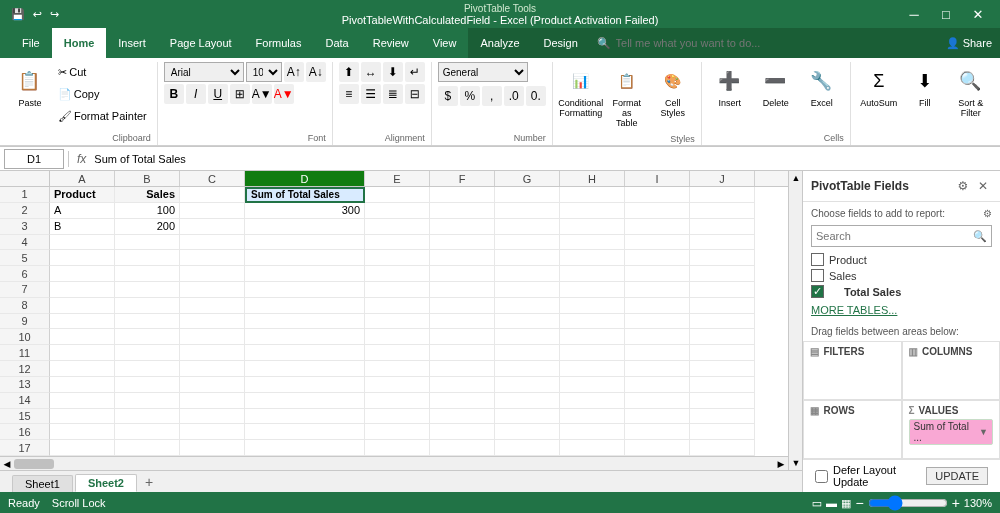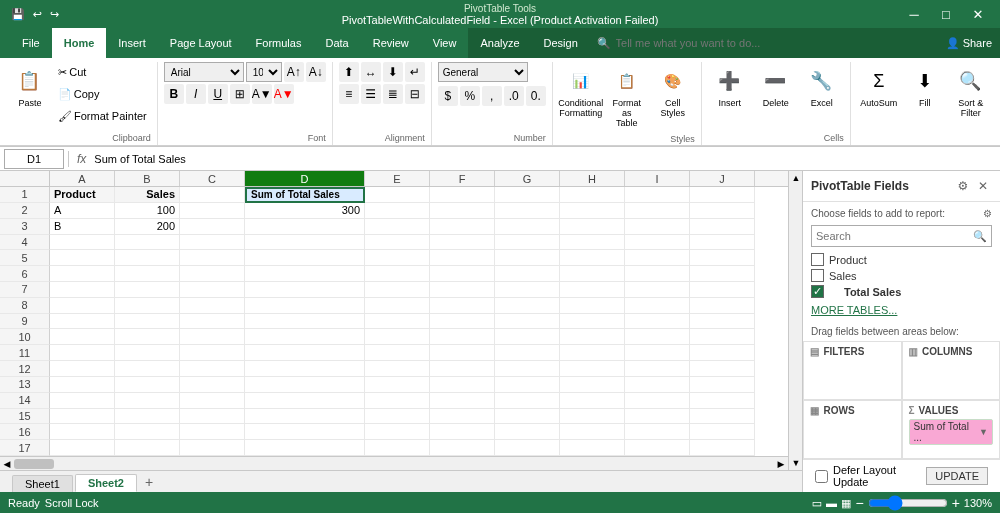--- a/index.html
+++ b/index.html
@@ -105,21 +105,21 @@
     .area-icon { font-size: 10px; color: #888; }
     .pivot-area-content { flex: 1; display: flex; flex-direction: column; gap: 2px; }
     .pivot-chip { background: #f9a8d4; border: 1px solid #c8ddc8; border-radius: 2px; padding: 1px 4px; font-size: 10px; color: #333; display: flex; align-items: center; justify-content: space-between; }
     .chip-dropdown { cursor: pointer; color: #666; font-size: 9px; }
 
     .pivot-defer { padding: 4px 12px; display: flex; align-items: center; gap: 5px; border-top: 1px solid #e0e0e0; }
     .pivot-update-btn { margin-left: auto; background: #f0f0f0; border: 1px solid #ababab; padding: 2px 8px; font-size: 11px; cursor: pointer; color: #333; }
 
     
     .status-bar { height: 22px; background: #217346; color: white; display: flex; align-items: center; justify-content: space-between; padding: 0 8px; font-size: 11px; }
-    .status-left { display: flex; gap: 5px; }
+    .status-left { display: flex; gap: 12px; }
     .status-right { display: flex; align-items: center; gap: 8px; }
     .zoom-controls { display: flex; align-items: center; gap: 4px; }
     .zoom-btn { color: white; cursor: pointer; font-size: 14px; }
 
     
     .scrollbar-container { width: 14px; background: #f0f0f0; display: flex; flex-direction: column; border-left: 1px solid #c8c8c8; }
     .scroll-thumb { background: #c0c0c0; border-radius: 3px; margin: 2px; flex: 0 0 40px; }
     .scroll-arrow { width: 14px; height: 14px; display: flex; align-items: center; justify-content: center; cursor: pointer; background: #f0f0f0; font-size: 9px; }
 
     .h-scrollbar-row { height: 14px; display: flex; background: #f0f0f0; border-top: 1px solid #c8c8c8; }

